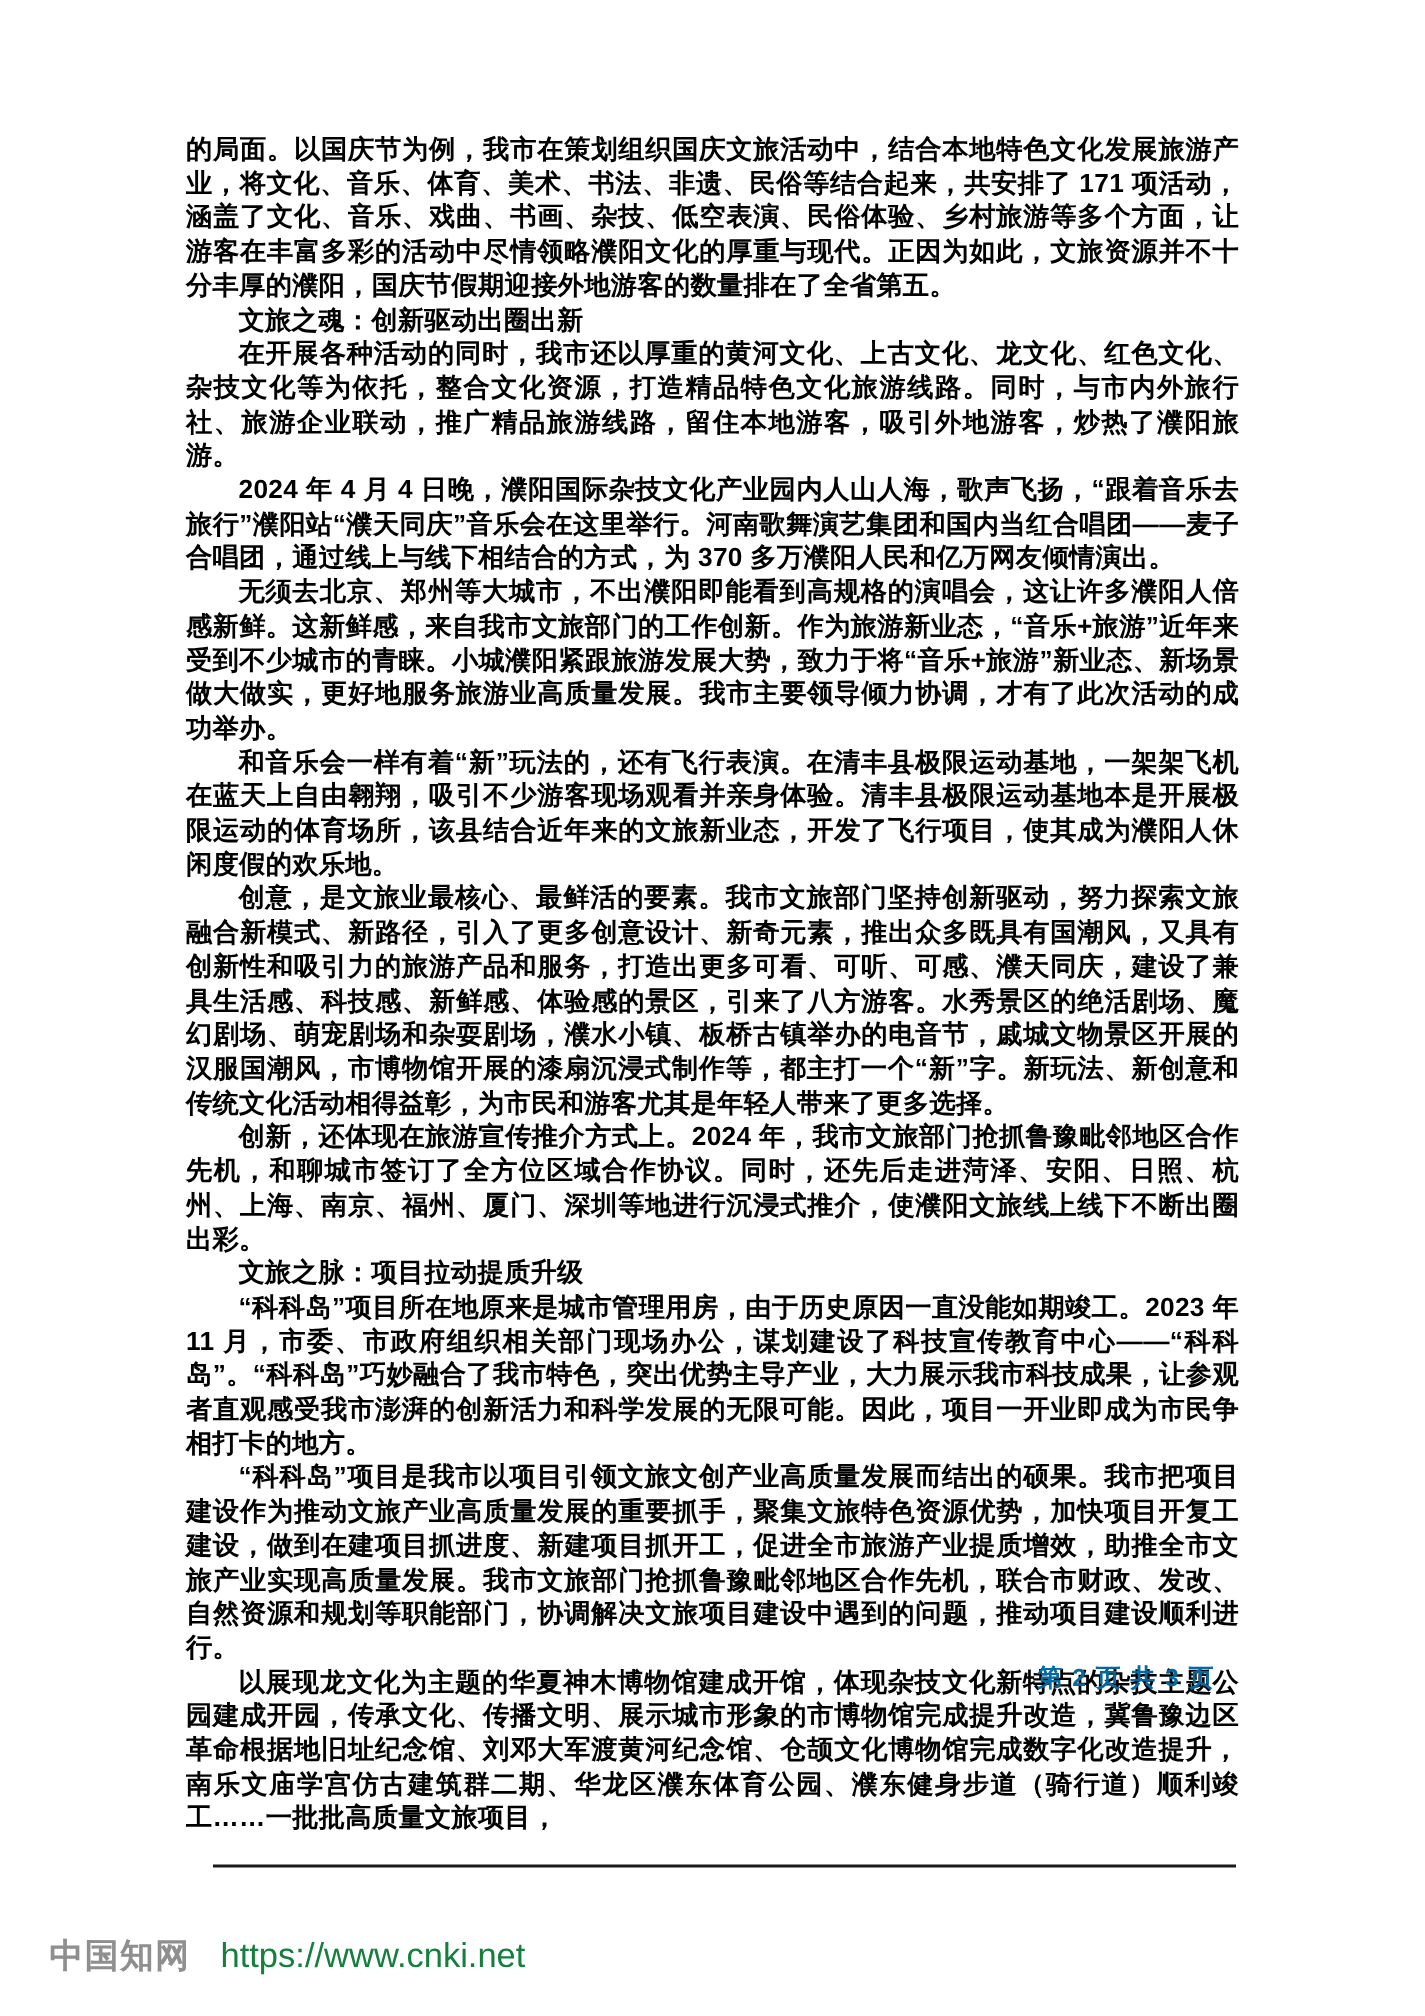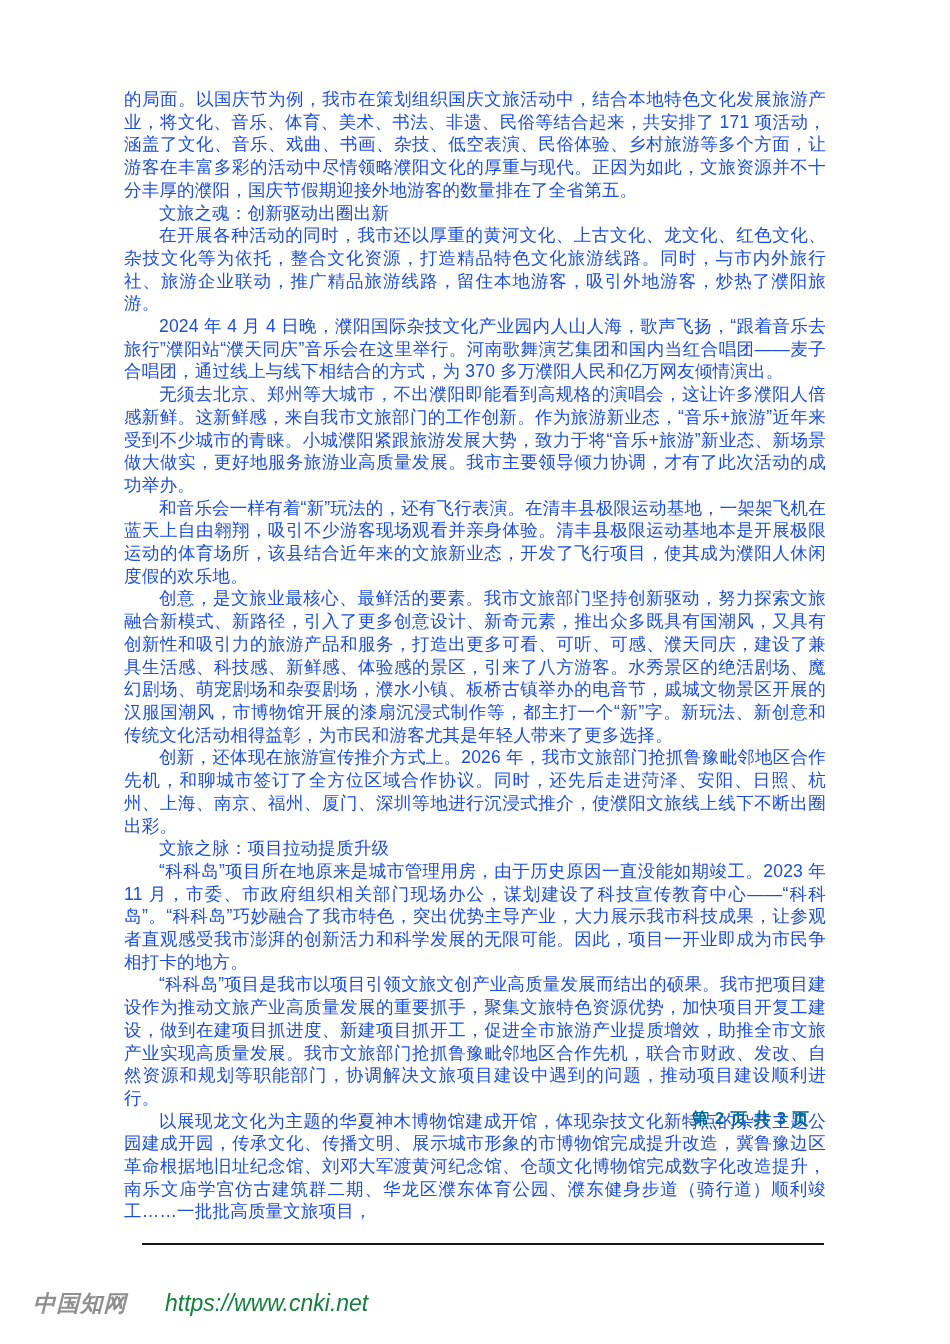--- a/index.html
+++ b/index.html
@@ -19,22 +19,22 @@
     inset: 0;
     background: #ffffff;
   }
   .text-block {
     position: absolute;
     left: 124px;
     top: 88px;
     width: 702px;
     font-size: 17.5px;
     line-height: 22.7px;
-    color: #1d4ed8;
-    font-weight: 400;
+    color: #000000;
+    font-weight: 700;
     text-align: justify;
     text-justify: inter-ideograph;
     letter-spacing: 0.2px;
   }
   .para {
     margin: 0;
   }
   .para.indent {
     text-indent: 2em;
   }
@@ -58,23 +58,22 @@
     width: 682px;
     height: 2px;
     background: #1a1a1a;
   }
   .watermark {
     position: absolute;
     left: 33px;
     top: 1288px;
     display: flex;
     align-items: baseline;
-    gap: 38px;
+    gap: 20px;
     white-space: nowrap;
-    font-style: italic;
   }
   .wm-brand {
     font-size: 22.5px;
     color: #8f8f8f;
     font-weight: 600;
     letter-spacing: 1px;
   }
   .wm-url {
     font-size: 23px;
     color: #15803d;
@@ -87,21 +86,21 @@
 <div class="page">
 
   <main class="text-block">
     <p class="para">的局面。以国庆节为例，我市在策划组织国庆文旅活动中，结合本地特色文化发展旅游产业，将文化、音乐、体育、美术、书法、非遗、民俗等结合起来，共安排了 171 项活动，涵盖了文化、音乐、戏曲、书画、杂技、低空表演、民俗体验、乡村旅游等多个方面，让游客在丰富多彩的活动中尽情领略濮阳文化的厚重与现代。正因为如此，文旅资源并不十分丰厚的濮阳，国庆节假期迎接外地游客的数量排在了全省第五。</p>
     <p class="para indent heading">文旅之魂：创新驱动出圈出新</p>
     <p class="para indent">在开展各种活动的同时，我市还以厚重的黄河文化、上古文化、龙文化、红色文化、杂技文化等为依托，整合文化资源，打造精品特色文化旅游线路。同时，与市内外旅行社、旅游企业联动，推广精品旅游线路，留住本地游客，吸引外地游客，炒热了濮阳旅游。</p>
     <p class="para indent">2024 年 4 月 4 日晚，濮阳国际杂技文化产业园内人山人海，歌声飞扬，“跟着音乐去旅行”濮阳站“濮天同庆”音乐会在这里举行。河南歌舞演艺集团和国内当红合唱团——麦子合唱团，通过线上与线下相结合的方式，为 370 多万濮阳人民和亿万网友倾情演出。</p>
     <p class="para indent">无须去北京、郑州等大城市，不出濮阳即能看到高规格的演唱会，这让许多濮阳人倍感新鲜。这新鲜感，来自我市文旅部门的工作创新。作为旅游新业态，“音乐+旅游”近年来受到不少城市的青睐。小城濮阳紧跟旅游发展大势，致力于将“音乐+旅游”新业态、新场景做大做实，更好地服务旅游业高质量发展。我市主要领导倾力协调，才有了此次活动的成功举办。</p>
     <p class="para indent">和音乐会一样有着“新”玩法的，还有飞行表演。在清丰县极限运动基地，一架架飞机在蓝天上自由翱翔，吸引不少游客现场观看并亲身体验。清丰县极限运动基地本是开展极限运动的体育场所，该县结合近年来的文旅新业态，开发了飞行项目，使其成为濮阳人休闲度假的欢乐地。</p>
     <p class="para indent">创意，是文旅业最核心、最鲜活的要素。我市文旅部门坚持创新驱动，努力探索文旅融合新模式、新路径，引入了更多创意设计、新奇元素，推出众多既具有国潮风，又具有创新性和吸引力的旅游产品和服务，打造出更多可看、可听、可感、濮天同庆，建设了兼具生活感、科技感、新鲜感、体验感的景区，引来了八方游客。水秀景区的绝活剧场、魔幻剧场、萌宠剧场和杂耍剧场，濮水小镇、板桥古镇举办的电音节，戚城文物景区开展的汉服国潮风，市博物馆开展的漆扇沉浸式制作等，都主打一个“新”字。新玩法、新创意和传统文化活动相得益彰，为市民和游客尤其是年轻人带来了更多选择。</p>
-    <p class="para indent">创新，还体现在旅游宣传推介方式上。2026 年，我市文旅部门抢抓鲁豫毗邻地区合作先机，和聊城市签订了全方位区域合作协议。同时，还先后走进菏泽、安阳、日照、杭州、上海、南京、福州、厦门、深圳等地进行沉浸式推介，使濮阳文旅线上线下不断出圈出彩。</p>
+    <p class="para indent">创新，还体现在旅游宣传推介方式上。2024 年，我市文旅部门抢抓鲁豫毗邻地区合作先机，和聊城市签订了全方位区域合作协议。同时，还先后走进菏泽、安阳、日照、杭州、上海、南京、福州、厦门、深圳等地进行沉浸式推介，使濮阳文旅线上线下不断出圈出彩。</p>
     <p class="para indent heading">文旅之脉：项目拉动提质升级</p>
     <p class="para indent">“科科岛”项目所在地原来是城市管理用房，由于历史原因一直没能如期竣工。2023 年 11 月，市委、市政府组织相关部门现场办公，谋划建设了科技宣传教育中心——“科科岛”。“科科岛”巧妙融合了我市特色，突出优势主导产业，大力展示我市科技成果，让参观者直观感受我市澎湃的创新活力和科学发展的无限可能。因此，项目一开业即成为市民争相打卡的地方。</p>
     <p class="para indent">“科科岛”项目是我市以项目引领文旅文创产业高质量发展而结出的硕果。我市把项目建设作为推动文旅产业高质量发展的重要抓手，聚集文旅特色资源优势，加快项目开复工建设，做到在建项目抓进度、新建项目抓开工，促进全市旅游产业提质增效，助推全市文旅产业实现高质量发展。我市文旅部门抢抓鲁豫毗邻地区合作先机，联合市财政、发改、自然资源和规划等职能部门，协调解决文旅项目建设中遇到的问题，推动项目建设顺利进行。</p>
     <p class="para indent">以展现龙文化为主题的华夏神木博物馆建成开馆，体现杂技文化新特点的杂技主题公园建成开园，传承文化、传播文明、展示城市形象的市博物馆完成提升改造，冀鲁豫边区革命根据地旧址纪念馆、刘邓大军渡黄河纪念馆、仓颉文化博物馆完成数字化改造提升，南乐文庙学宫仿古建筑群二期、华龙区濮东体育公园、濮东健身步道（骑行道）顺利竣工……一批批高质量文旅项目，</p>
   </main>
 
   <div class="page-footer">第 2 页 共 3 页</div>
 
   <div class="divider"></div>
 

